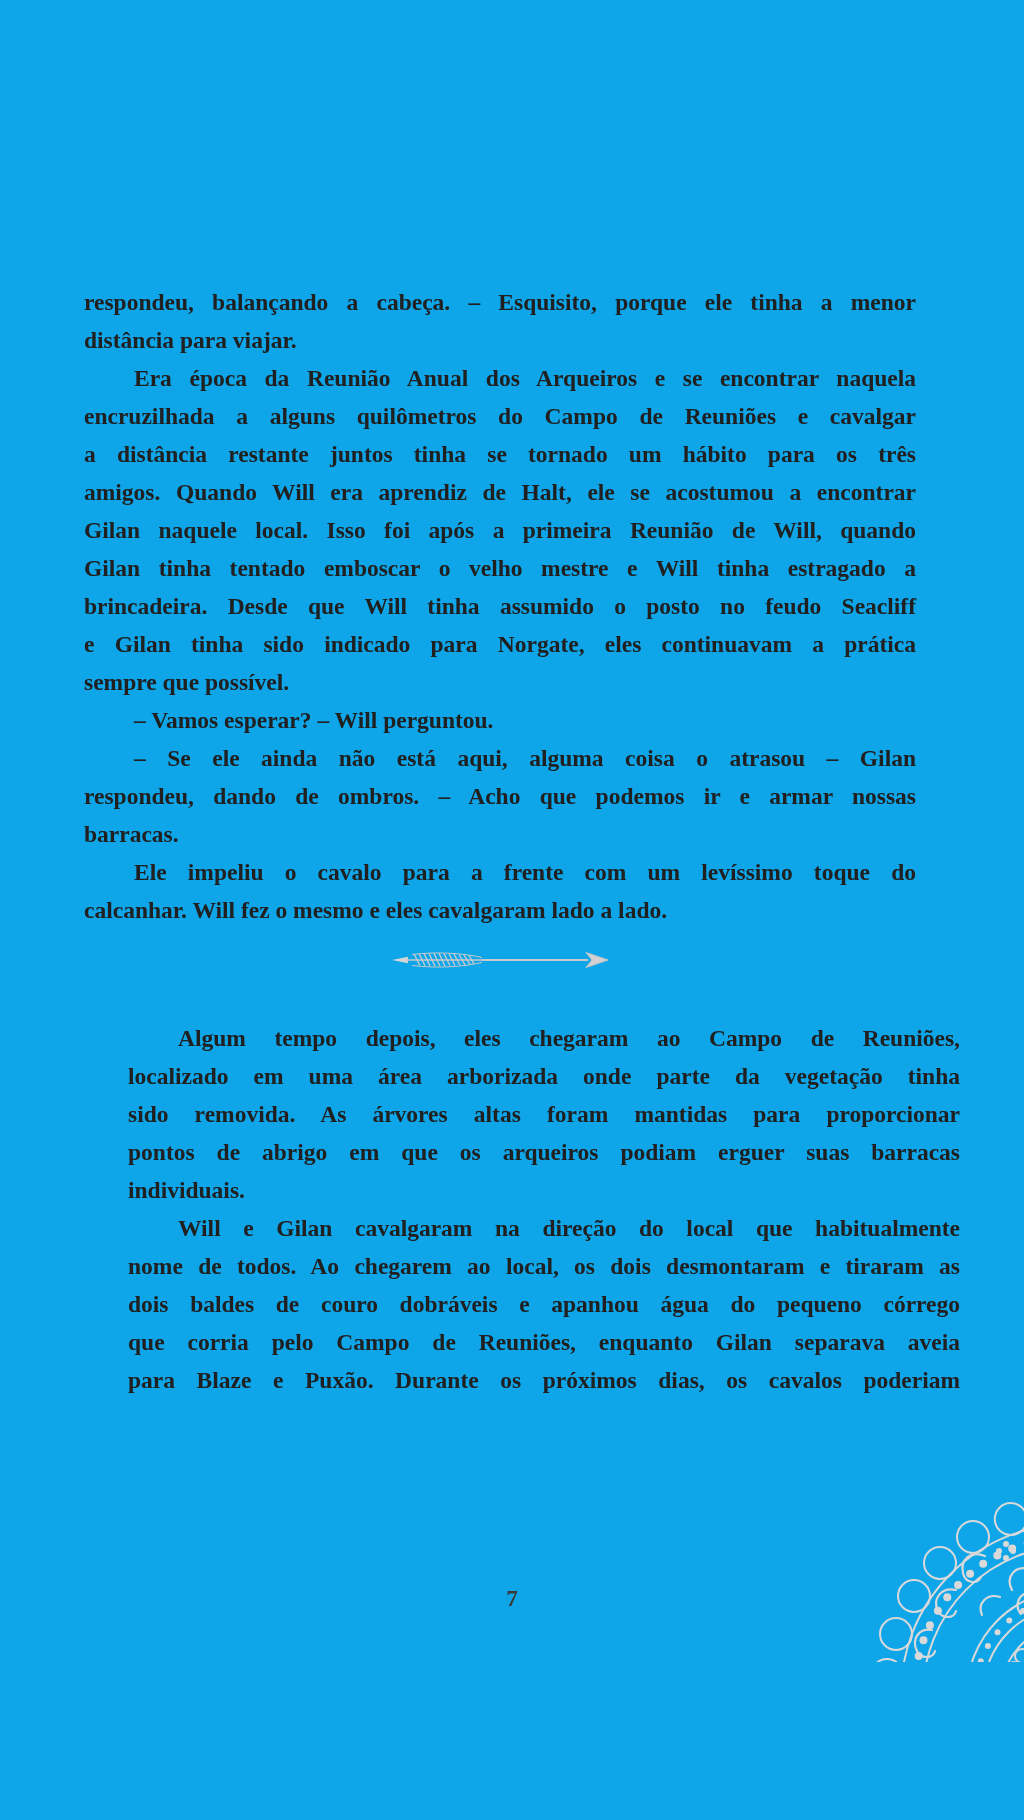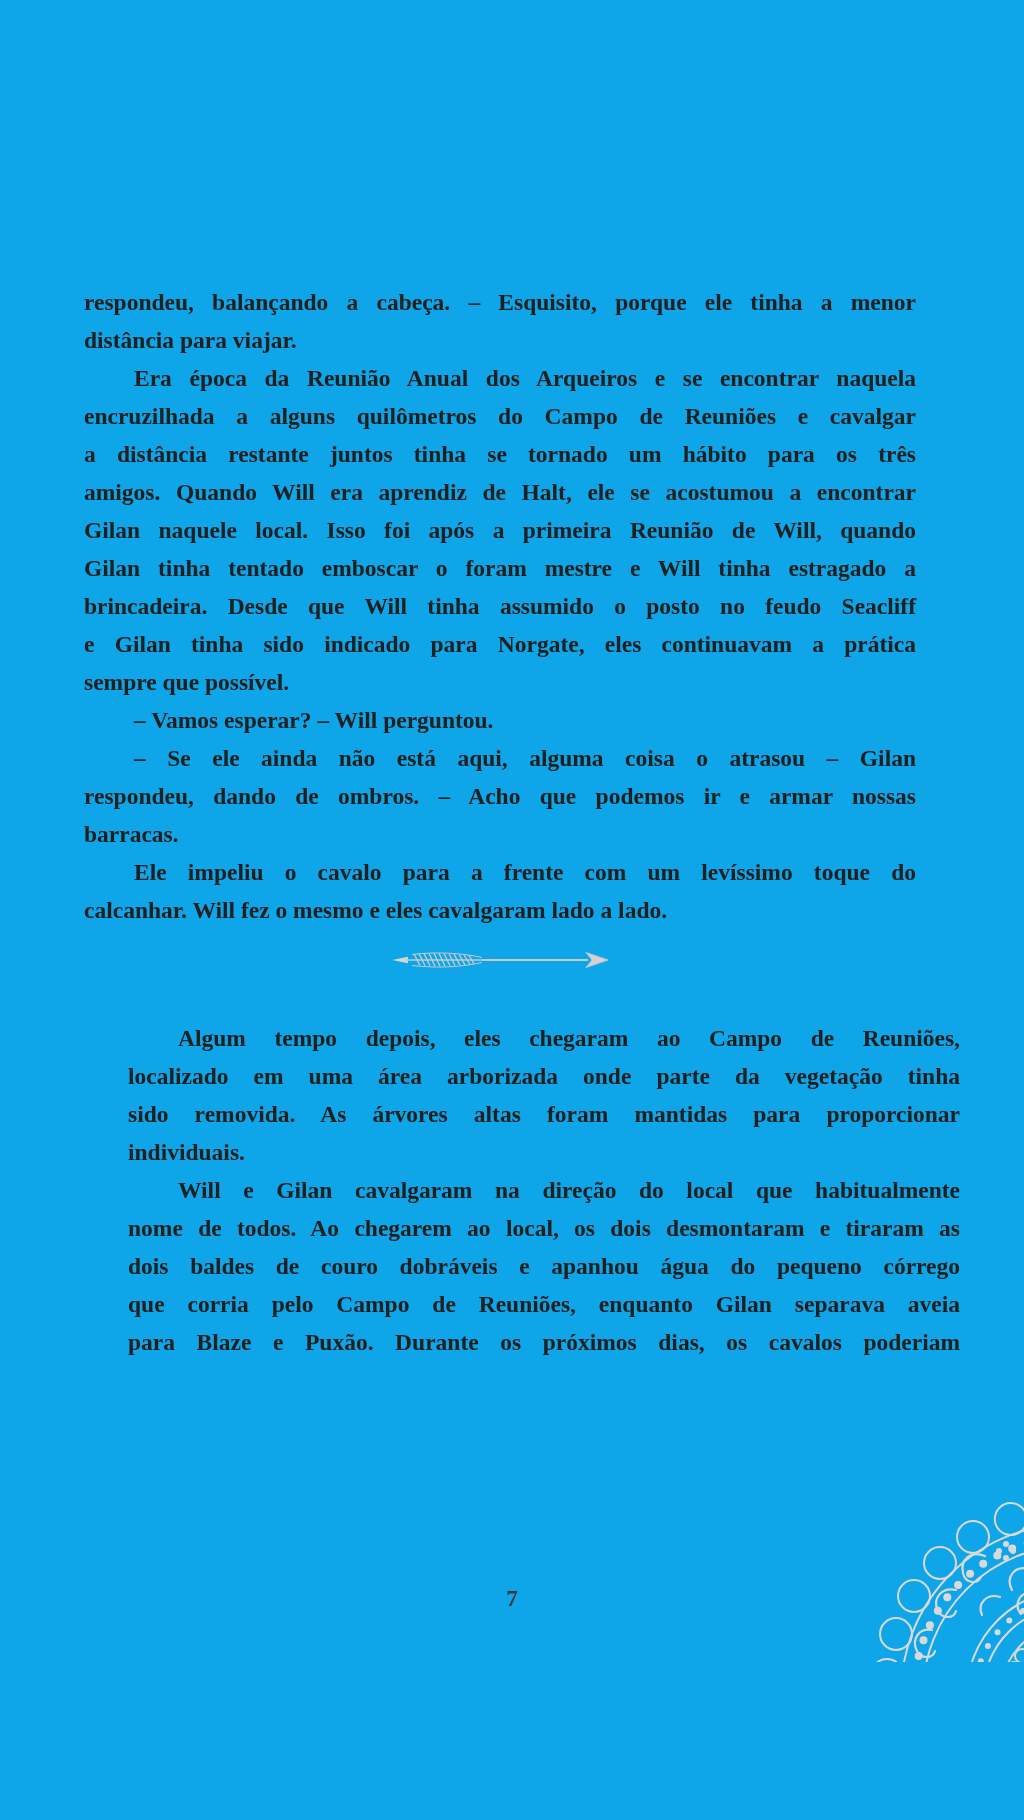--- a/index.html
+++ b/index.html
@@ -44,21 +44,21 @@
 <div class="page">
 
   <div class="block" id="block1">
     <div class="ln j">respondeu, balançando a cabeça. – Esquisito, porque ele tinha a menor</div>
     <div class="ln end">distância para viajar.</div>
     <div class="ln j ind">Era época da Reunião Anual dos Arqueiros e se encontrar naquela</div>
     <div class="ln j">encruzilhada a alguns quilômetros do Campo de Reuniões e cavalgar</div>
     <div class="ln j">a distância restante juntos tinha se tornado um hábito para os três</div>
     <div class="ln j">amigos. Quando Will era aprendiz de Halt, ele se acostumou a encontrar</div>
     <div class="ln j">Gilan naquele local. Isso foi após a primeira Reunião de Will, quando</div>
-    <div class="ln j">Gilan tinha tentado emboscar o foram mestre e Will tinha estragado a</div>
+    <div class="ln j">Gilan tinha tentado emboscar o velho mestre e Will tinha estragado a</div>
     <div class="ln j">brincadeira. Desde que Will tinha assumido o posto no feudo Seacliff</div>
     <div class="ln j">e Gilan tinha sido indicado para Norgate, eles continuavam a prática</div>
     <div class="ln end">sempre que possível.</div>
     <div class="ln end ind">– Vamos esperar? – Will perguntou.</div>
     <div class="ln j ind">– Se ele ainda não está aqui, alguma coisa o atrasou – Gilan</div>
     <div class="ln j">respondeu, dando de ombros. – Acho que podemos ir e armar nossas</div>
     <div class="ln end">barracas.</div>
     <div class="ln j ind">Ele impeliu o cavalo para a frente com um levíssimo toque do</div>
     <div class="ln end">calcanhar. Will fez o mesmo e eles cavalgaram lado a lado.</div>
   </div>
@@ -85,20 +85,21 @@
       <path d="M20,15.5 C45,18.5 70,17 90,12.5" fill="none" stroke="#c9c9c9" stroke-width="1"></path>
       <line x1="90" y1="10" x2="196" y2="10" stroke="#c9c9c9" stroke-width="2"></line>
       <path d="M216,10 L194,2.5 L200,10 L194,17.5 Z" fill="#d2d2d2" stroke="#c4c4c4" stroke-width="1"></path>
     </svg>
   </div>
 
   <div class="block" id="block2">
     <div class="ln j ind">Algum tempo depois, eles chegaram ao Campo de Reuniões,</div>
     <div class="ln j">localizado em uma área arborizada onde parte da vegetação tinha</div>
     <div class="ln j">sido removida. As árvores altas foram mantidas para proporcionar</div>
+    <div class="ln j">pontos de abrigo em que os arqueiros podiam erguer suas barracas</div>
     <div class="ln end">individuais.</div>
     <div class="ln j ind">Will e Gilan cavalgaram na direção do local que habitualmente</div>
     <div class="ln j">nome de todos. Ao chegarem ao local, os dois desmontaram e tiraram as</div>
     <div class="ln j">dois baldes de couro dobráveis e apanhou água do pequeno córrego</div>
     <div class="ln j">que corria pelo Campo de Reuniões, enquanto Gilan separava aveia</div>
     <div class="ln j">para Blaze e Puxão. Durante os próximos dias, os cavalos poderiam</div>
   </div>
 
   <div class="pagenum">7</div>
 

